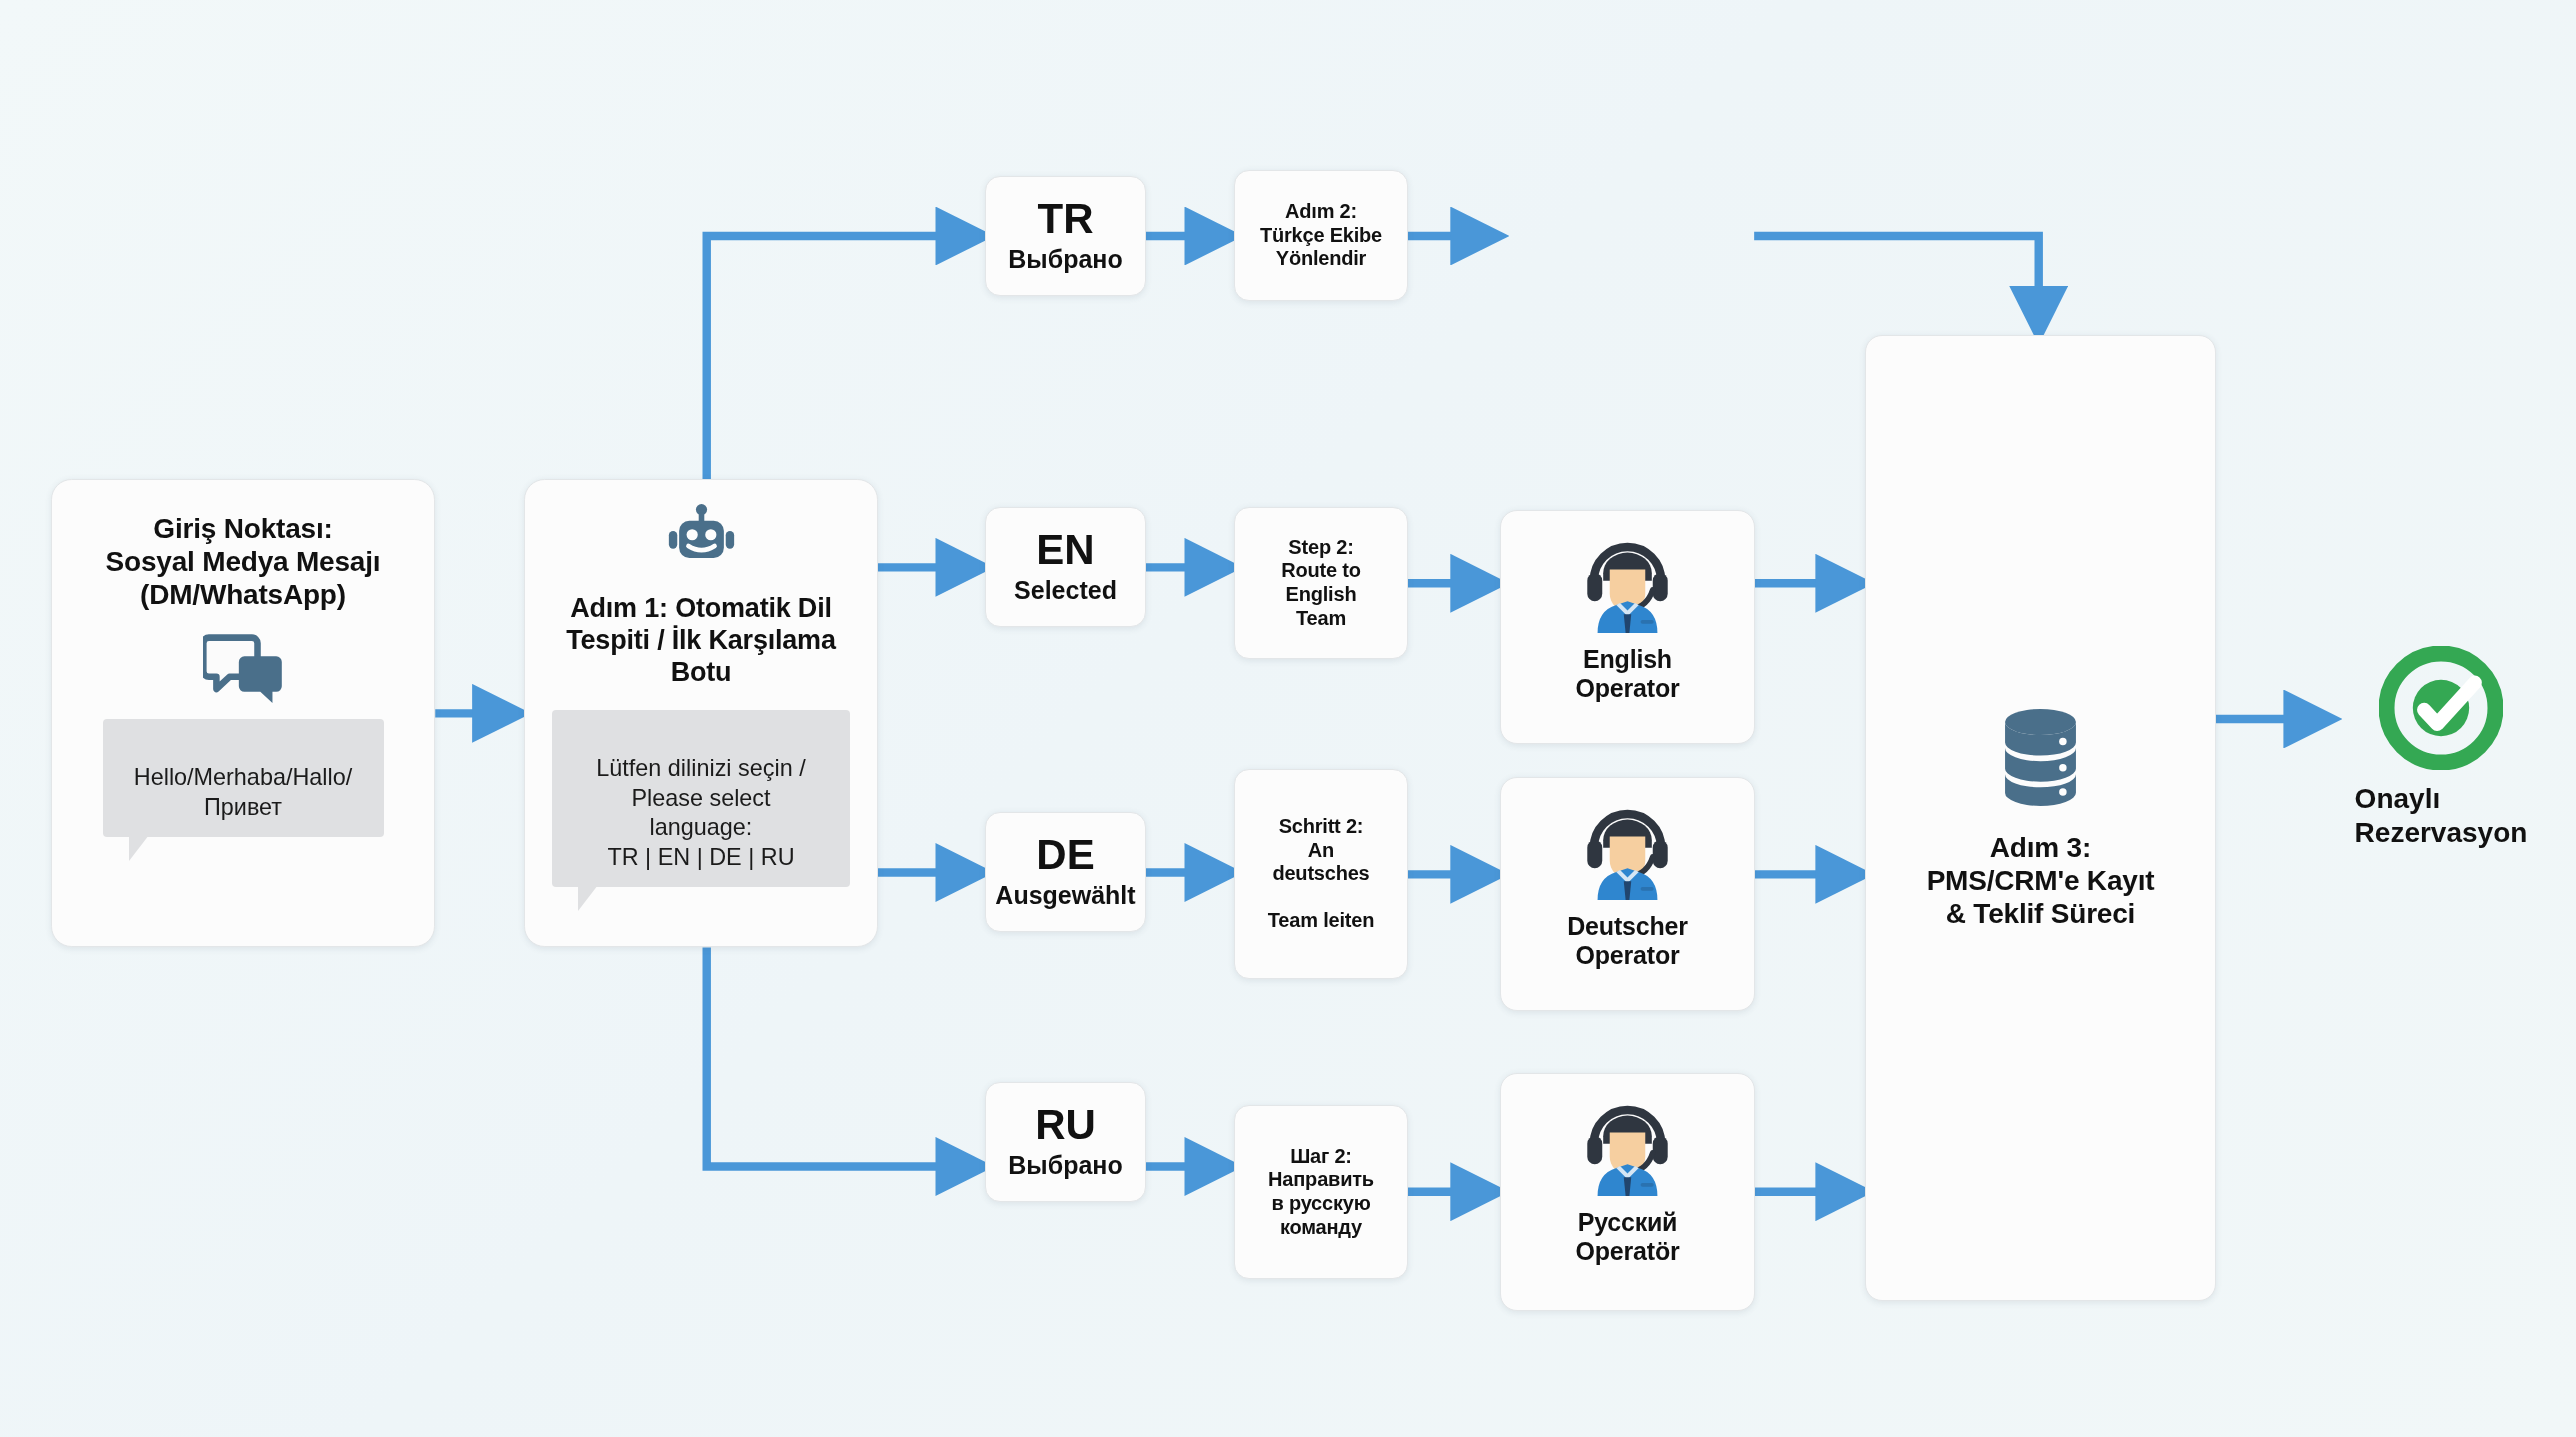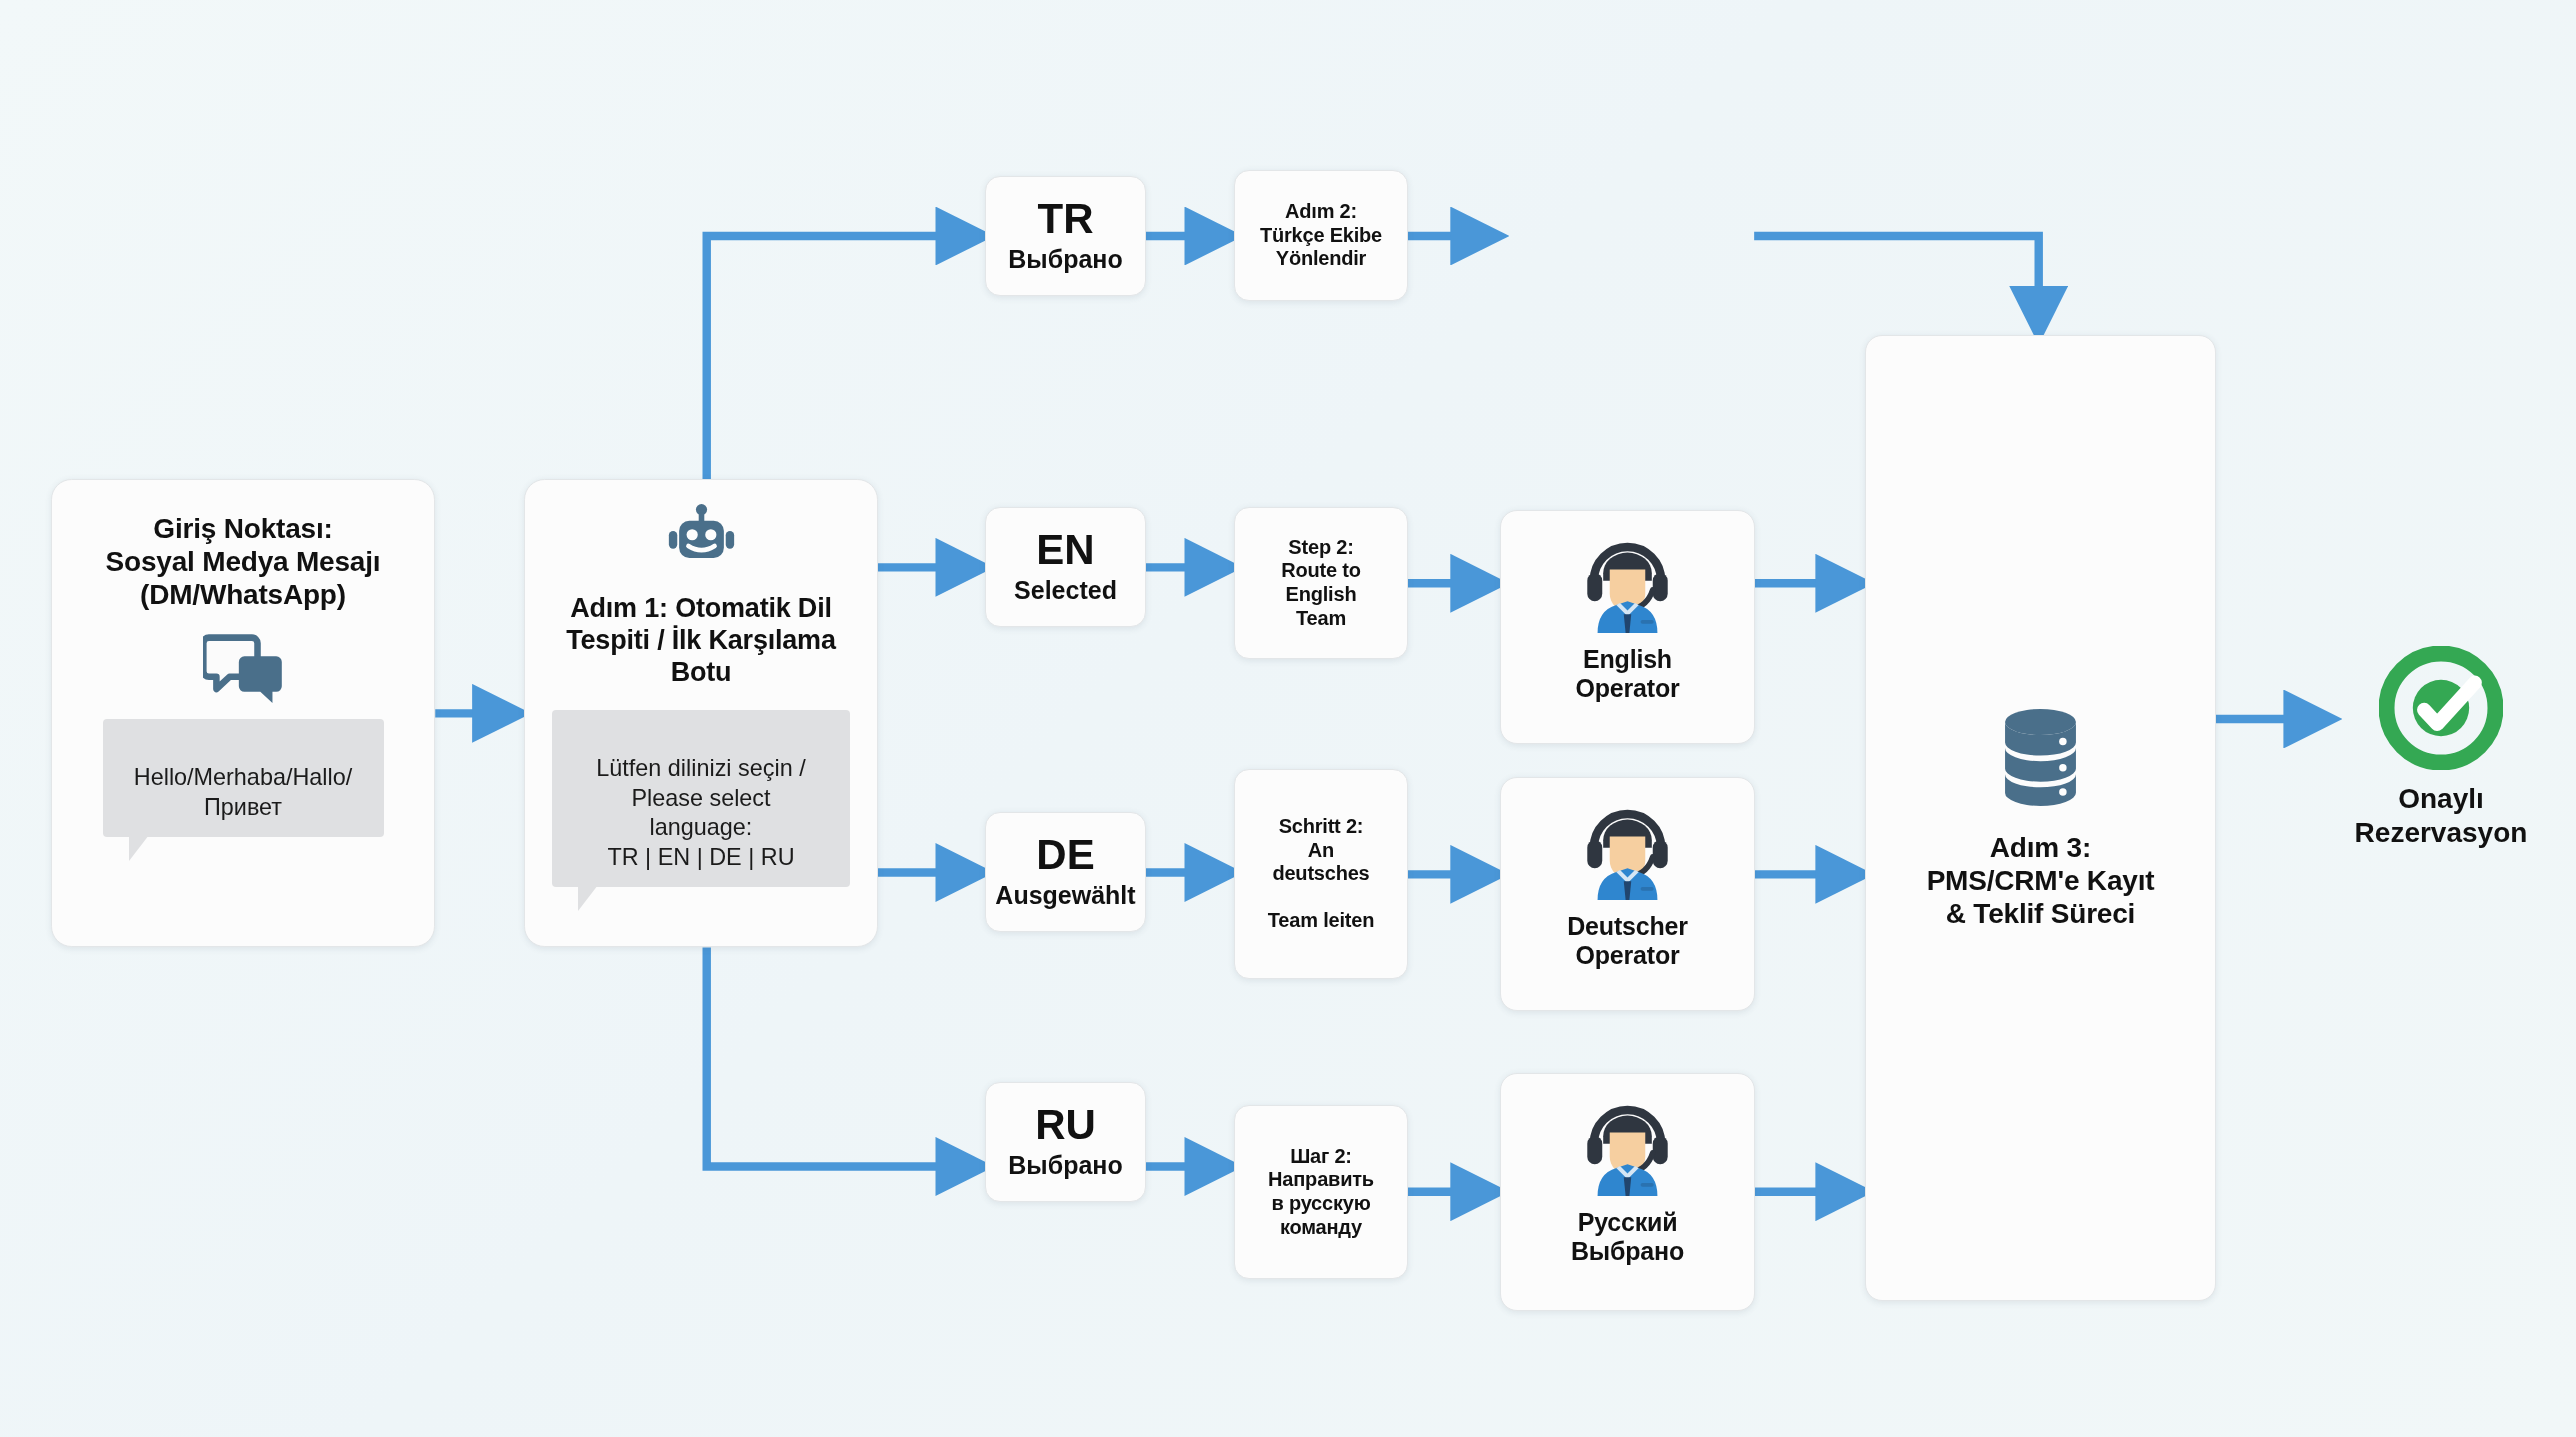--- a/index.html
+++ b/index.html
@@ -80,21 +80,21 @@
   #op-en{left:1500px;top:510px;height:234px;}
   #op-de{left:1500px;top:777px;height:234px;}
   #op-ru{left:1500px;top:1073px;height:238px;}
 
   
   #pms{left:1865px;top:335px;width:351px;height:966px;border-radius:17px;}
   #pms .title{font-size:28px;margin-top:20.6px;}
 
   
   #final{position:absolute;left:2338px;top:646px;width:206px;
-         display:flex;flex-direction:column;align-items:center;text-align:center;}
+         display:flex;flex-direction:column;align-items:center;}
   #final .title{font-size:28px;font-weight:bold;color:#111;line-height:1.2;margin-top:9.4px;white-space:pre-line;}
 
   svg.flow{position:absolute;left:0;top:0;width:2576px;height:1438px;pointer-events:none;}
 </style>
 </head>
 <body>
 
 <div id="canvas">
 
   <svg class="flow" viewBox="0 0 2752 1536">
@@ -268,21 +268,21 @@
         <path d="M37 40 h38 v26 a19 19 0 0 1 -38 0 z" fill="#f6cfa0"></path>
         <path d="M83 62 q-6 18 -22 20" fill="none" stroke="#2f3640" stroke-width="6" stroke-linecap="round"></path>
         <ellipse cx="59" cy="83" rx="6" ry="4" fill="#2f3640"></ellipse>
         <path d="M24 108 q0 -24 20 -30 l12 -4 l12 4 q20 6 20 30 z" fill="#2f86cf"></path>
         <path d="M44 78 l12 12 l12 -12 l-4 -2 l-8 8 l-8 -8 z" fill="#d6e6f4"></path>
         <path d="M52 88 h8 l-2 20 h-4 z" fill="#21456e"></path>
         <rect x="70" y="94" width="14" height="4" rx="2" fill="#2a72b0"></rect>
       </svg>
     </div>
     <div class="title">Русский
-Выбрано</div>
+Operatör</div>
   </div>
 
   <div class="card" id="pms">
     <div>
       <svg width="97" height="101" viewBox="0 0 104 108">
         <ellipse cx="52" cy="17" rx="38" ry="14" fill="#4a6f8a"></ellipse>
         <path d="M14 17 v22 a38 14 0 0 0 76 0 v-22 a38 14 0 0 1 -76 0 z" fill="#4a6f8a"></path>
         <path d="M14 45 v22 a38 14 0 0 0 76 0 v-22 a38 14 0 0 1 -76 0 z" fill="#4a6f8a"></path>
         <path d="M14 73 v20 a38 14 0 0 0 76 0 v-20 a38 14 0 0 1 -76 0 z" fill="#4a6f8a"></path>
         <circle cx="76" cy="38" r="4" fill="#fdfdfd"></circle>

